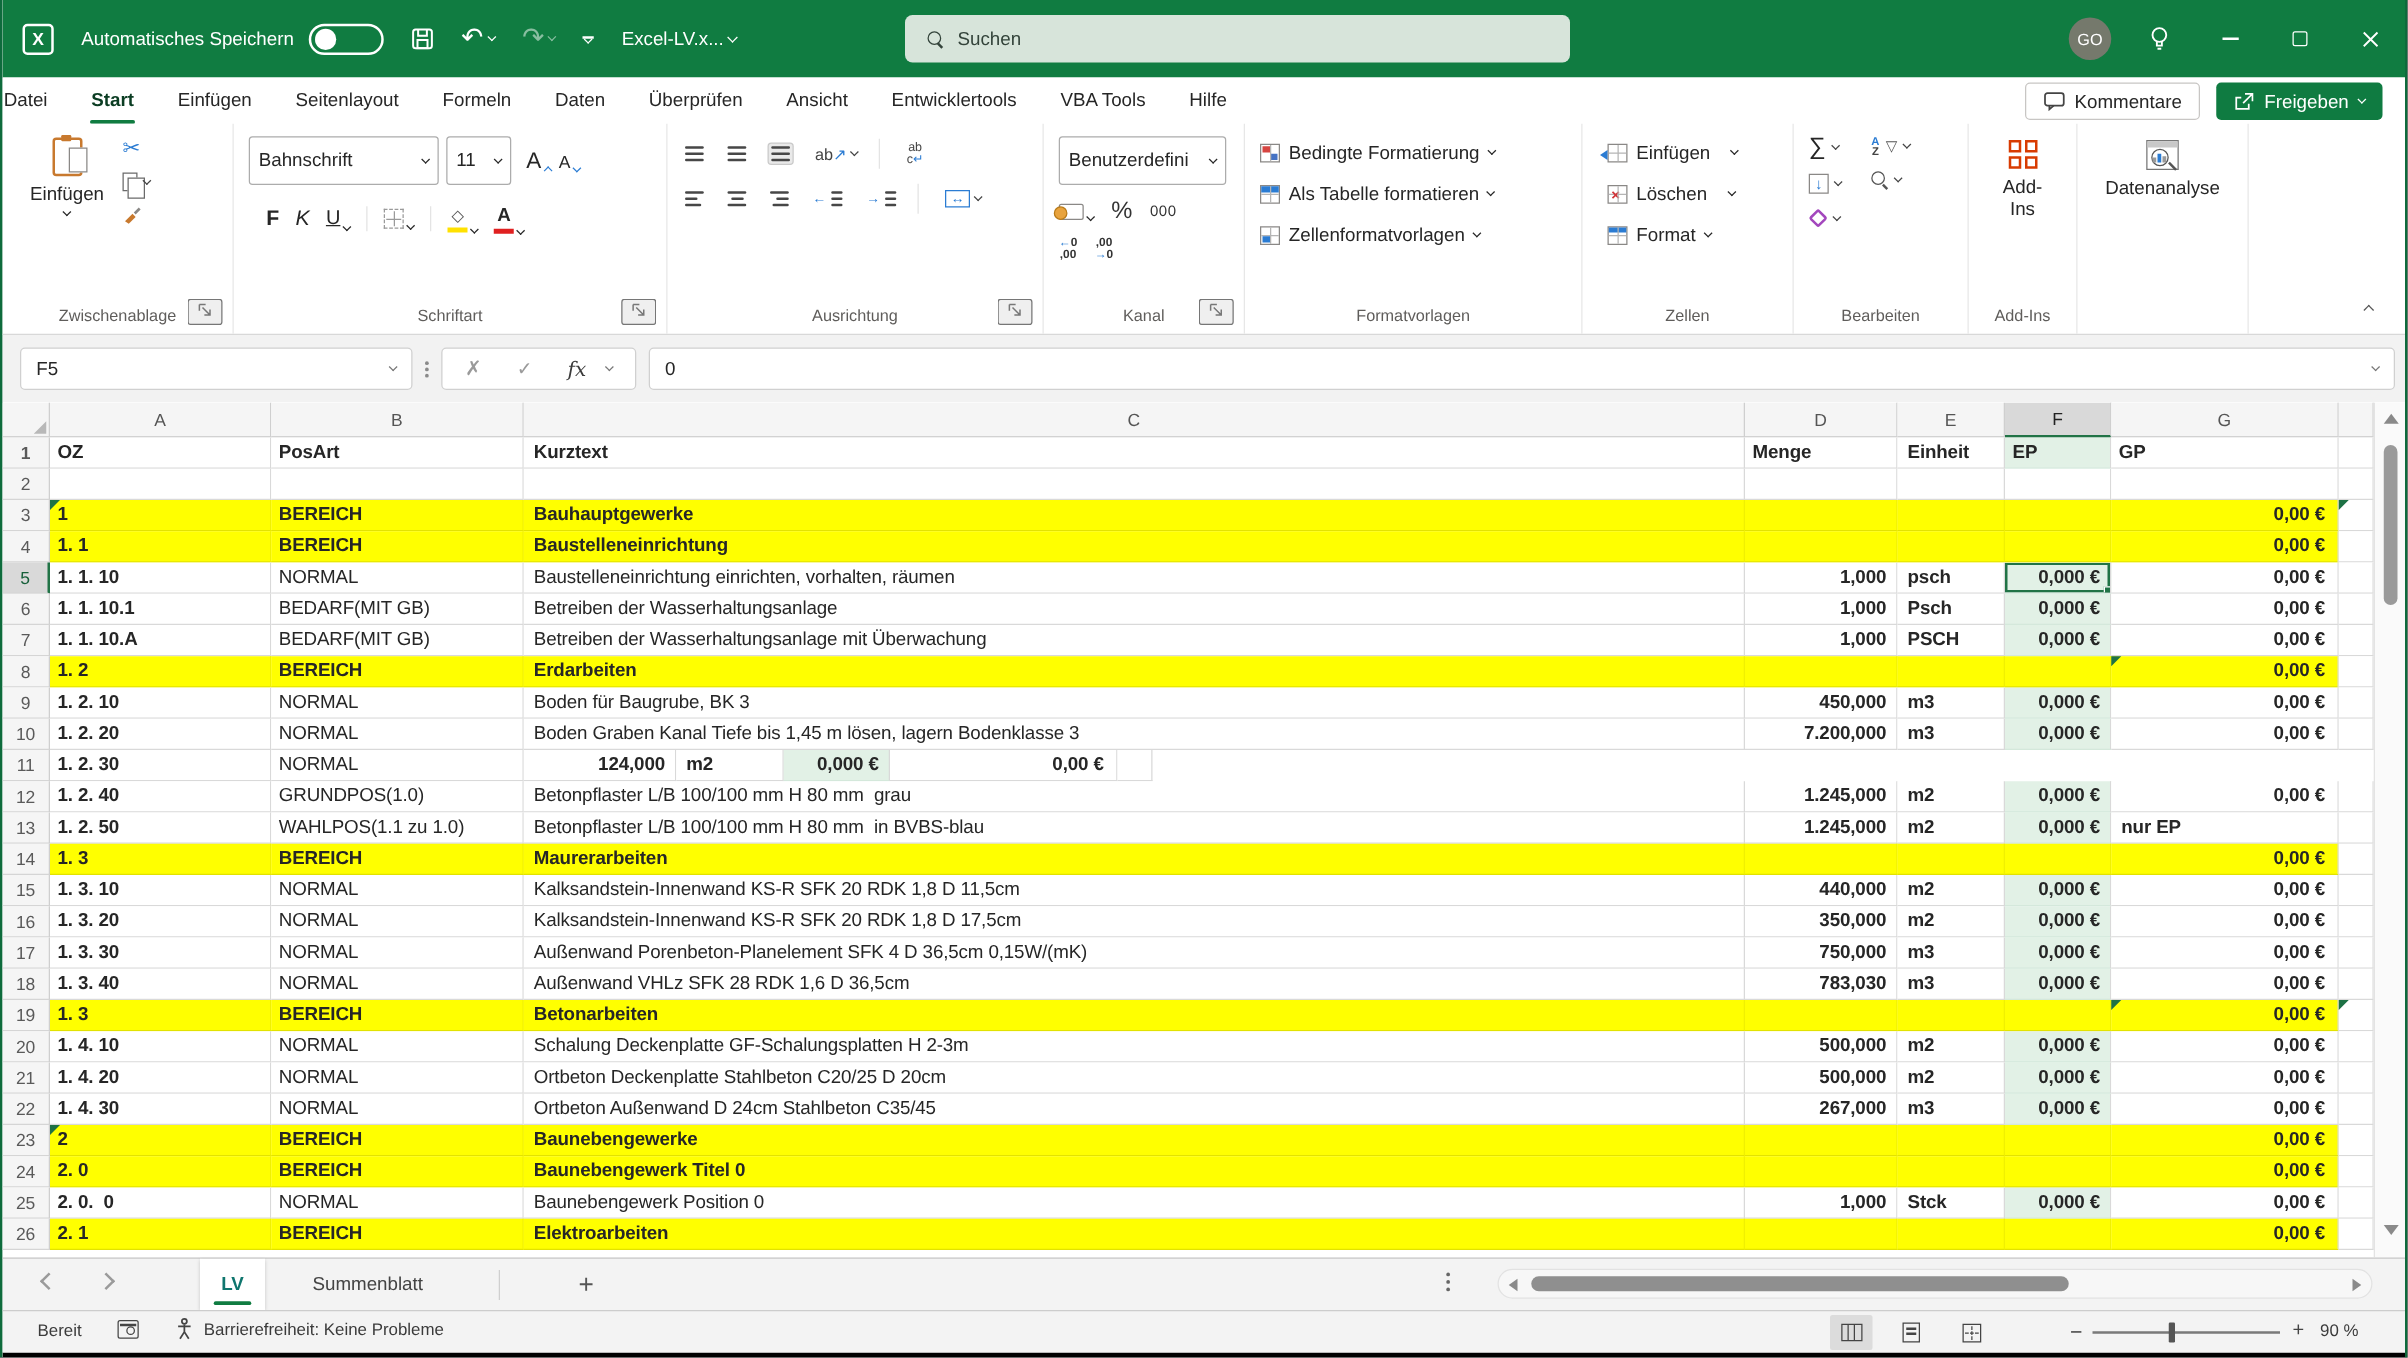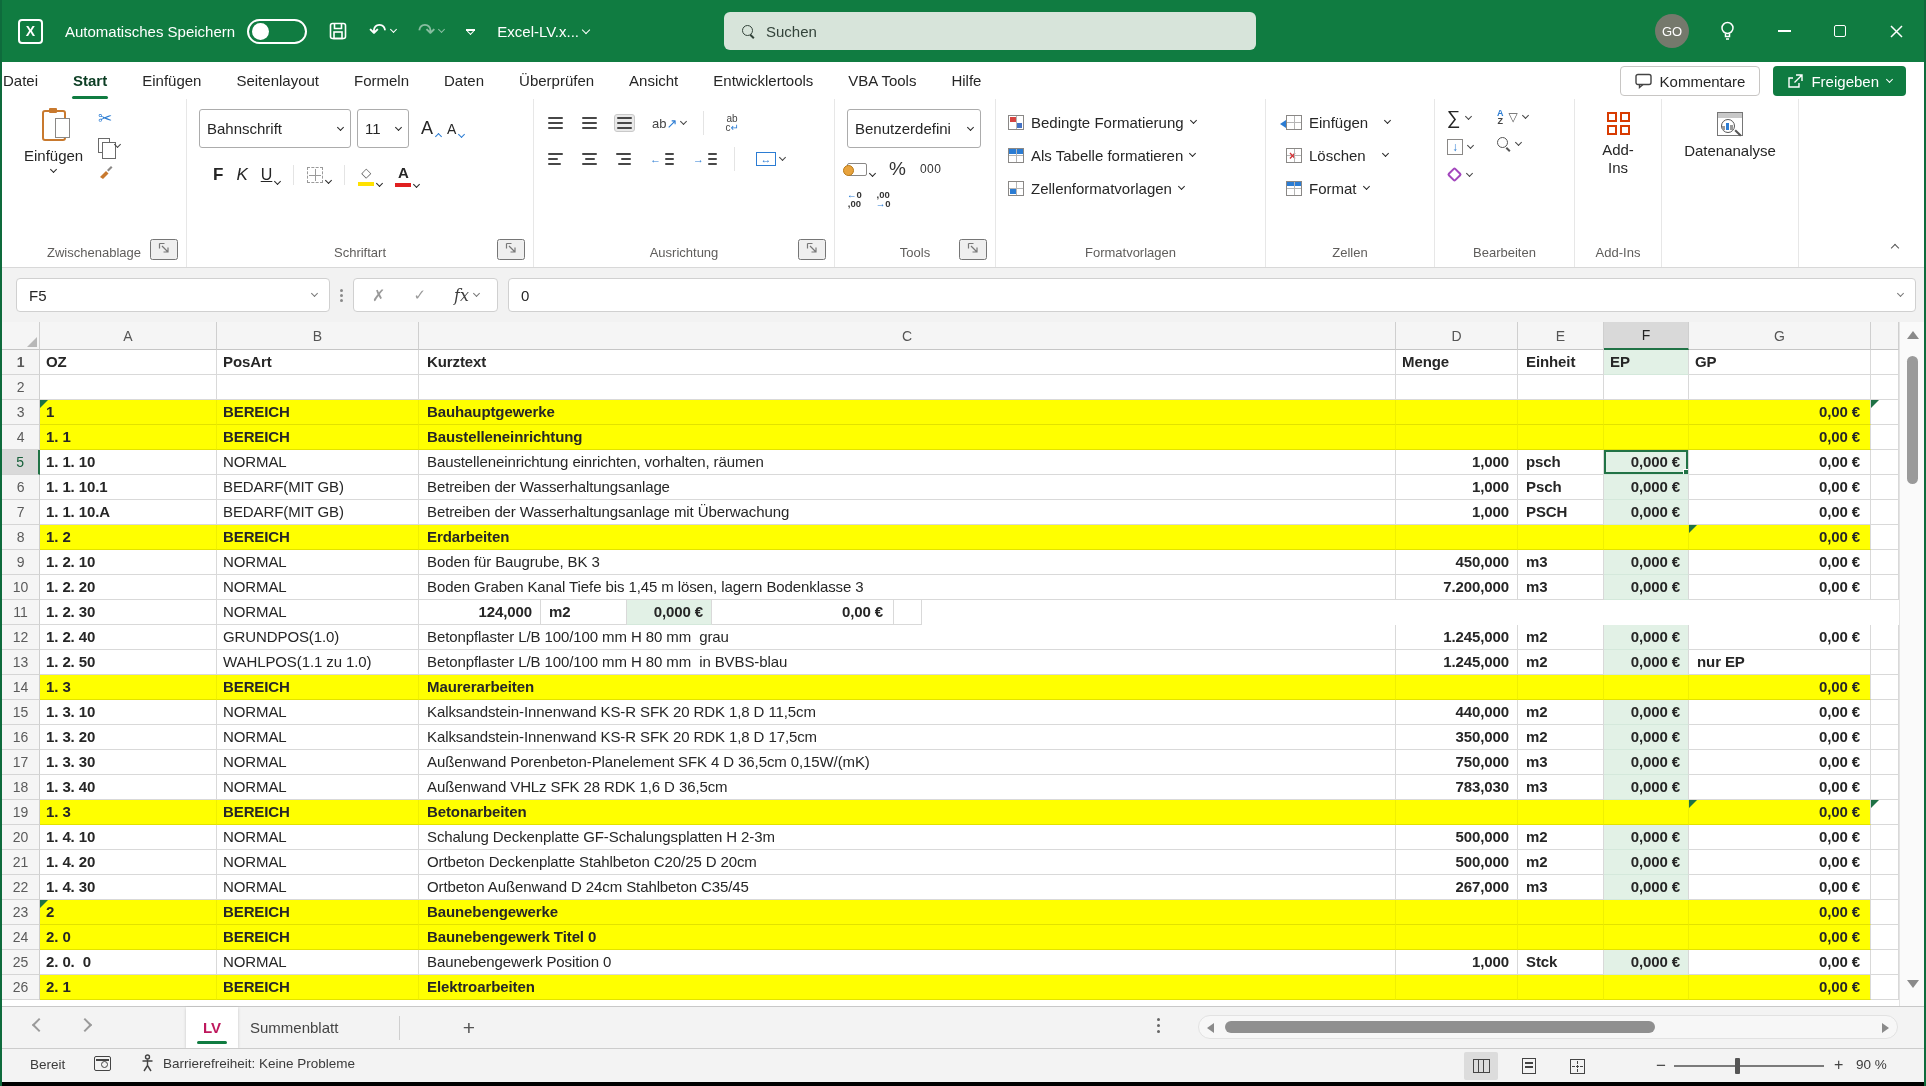--- a/index.html
+++ b/index.html
@@ -134,21 +134,21 @@
   .ribbon-collapse{position:absolute;right:20px;bottom:12px;color:#555;background:none;border:none;}
   
   .formulabar{position:relative;height:54px;background:#F2F2F2;display:flex;align-items:center;padding-left:14px;gap:10px;}
   .namebox{width:314px;height:34px;background:#fff;border:1px solid #D0D0D0;border-radius:4px;display:flex;align-items:center;
            justify-content:space-between;padding:0 12px;font-size:15px;color:#262626;}
   .fdots{color:#8a8a8a;font-size:13px;letter-spacing:0;line-height:5px;display:flex;flex-direction:column;gap:2px;}
   .fdots i{width:3px;height:3px;border-radius:50%;background:#8a8a8a;display:block;}
   .fxcluster{height:34px;background:#fff;border:1px solid #D0D0D0;border-radius:4px;display:flex;align-items:center;gap:16px;padding:0 12px;}
   .fx-x{color:#9a9a9a;font-size:16px;background:none;border:none;}
   .fx-ok{color:#9a9a9a;font-size:15px;background:none;border:none;}
-  .fx-fx{font-family:"DejaVu Serif",serif;font-style:italic;font-size:16px;color:#3b3b3b;background:none;border:none;display:flex;align-items:center;gap:5px;}
+  .fx-fx{font-family:"DejaVu Serif",serif;font-style:italic;font-size:16px;color:#3b3b3b;background:none;border:none;display:flex;align-items:center;gap:16px;}
   .finput{flex:1;height:34px;background:#fff;border:1px solid #D0D0D0;border-radius:4px;margin-right:8px;display:flex;align-items:center;
           justify-content:space-between;padding:0 12px;font-size:15px;color:#262626;}
   
   .gridarea{position:relative;height:684px;background:#fff;overflow:hidden;}
   .colheaders{display:flex;height:28px;}
   .colhdr{flex:none;height:28px;background:#F5F5F5;border-right:1px solid #CFCFCF;border-bottom:1px solid #C6C6C6;
           font-size:14px;color:#555;display:flex;align-items:center;justify-content:center;}
   .colhdr.active{background:#D9D9D9;border-bottom:2px solid #217346;color:#222;}
   .corner{position:relative;}
   .corner::after{content:"";position:absolute;right:2px;bottom:2px;border-bottom:10px solid #B8B8B8;border-left:10px solid transparent;}
@@ -179,21 +179,21 @@
   .vscroll{position:absolute;left:1897px;right:0;top:0;bottom:0;background:#FAFAFA;border-left:1px solid #E3E3E3;}
   .v-up{position:absolute;left:7px;top:9px;border-left:6px solid transparent;border-right:6px solid transparent;border-bottom:8px solid #8A8A8A;}
   .v-thumb{position:absolute;left:7px;top:34px;width:11px;height:128px;background:#9A9A9A;border-radius:6px;}
   .v-down{position:absolute;left:7px;top:658px;border-left:6px solid transparent;border-right:6px solid transparent;border-top:8px solid #8A8A8A;}
   
   .tabbar{position:relative;height:42px;background:#F3F3F3;border-top:1px solid #C8C8C8;}
   .snav{position:absolute;top:13px;width:10px;height:10px;border-left:2px solid #9A9A9A;border-bottom:2px solid #9A9A9A;background:none;border-top:none;border-right:none;padding:0;}
   .snav.prev{left:32px;transform:rotate(45deg);}
   .snav.next{left:78px;transform:rotate(225deg);}
   .sheettab{position:absolute;top:0;height:41px;display:flex;align-items:center;justify-content:center;font-size:15px;background:none;border:none;color:#444;}
-  .sheettab.active{left:184px;width:52px;background:#fff;font-weight:bold;color:#be185d;box-shadow:0 1px 3px rgba(0,0,0,.18);}
+  .sheettab.active{left:158px;width:52px;background:#fff;font-weight:bold;color:#0f766e;box-shadow:0 1px 3px rgba(0,0,0,.18);}
   .sheettab.active::after{content:"";position:absolute;left:11px;right:11px;bottom:4px;height:3px;background:#107C41;border-radius:2px;}
   .sheettab.plain{left:236px;width:150px;justify-content:flex-start;padding-left:12px;}
   .tdivider{position:absolute;left:397px;top:9px;width:1px;height:24px;background:#CFCFCF;}
   .addsheet{position:absolute;left:452px;top:0;height:41px;width:30px;background:none;border:none;font-size:21px;color:#555;}
   .tabdots{position:absolute;left:1155px;top:11px;display:flex;flex-direction:column;gap:3px;background:none;border:none;padding:0;}
   .tabdots i{width:3px;height:3px;border-radius:50%;background:#666;display:block;}
   .hscroll{position:absolute;left:1196px;top:8px;width:700px;height:24px;background:#F7F7F7;border:1px solid #E2E2E2;border-radius:12px;display:flex;align-items:center;}
   .h-left{position:absolute;left:8px;top:7px;border-top:5px solid transparent;border-bottom:5px solid transparent;border-right:7px solid #8A8A8A;}
   .h-thumb{position:absolute;left:26px;top:5px;width:430px;height:12px;background:#8F8F8F;border-radius:6px;}
   .h-right{position:absolute;right:8px;top:7px;border-top:5px solid transparent;border-bottom:5px solid transparent;border-left:7px solid #8A8A8A;}
@@ -529,21 +529,21 @@
               <span>,00</span>
             </span>
           </button>
         <button class="fmt-b">
             <span class="dec-ic">
               <span>,00</span>
               <span><span class="arr">→</span>0</span>
             </span>
           </button>
       </div>
-      <span class="glabel">Tools</span>
+      <span class="glabel">Kanal</span>
       <button class="launcher">
         <svg width="12" height="12" viewBox="0 0 12 12" fill="none" stroke="#777" stroke-width="1.2">
             <path d="M1.5 1.5h5M1.5 1.5v5"></path>
             <path d="M4 4l6 6M10 5.5V10H5.5"></path>
           </svg>
       </button>
     </div>
 
     <div class="rgroup" style="width:270px;">
       <button class="stylerow">

